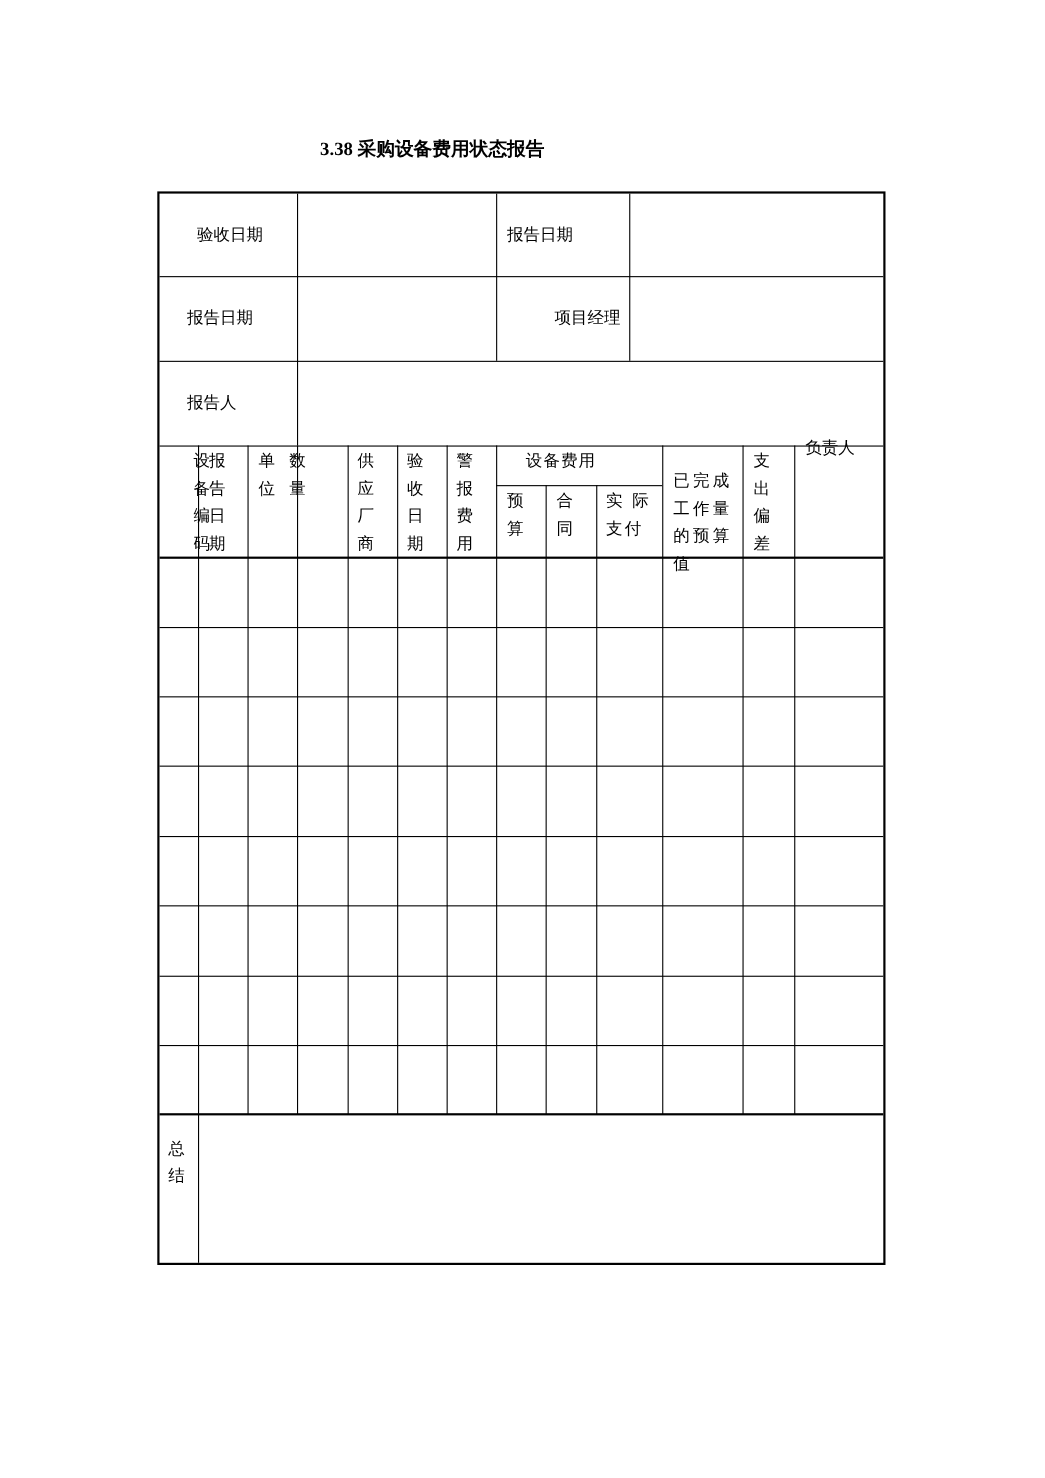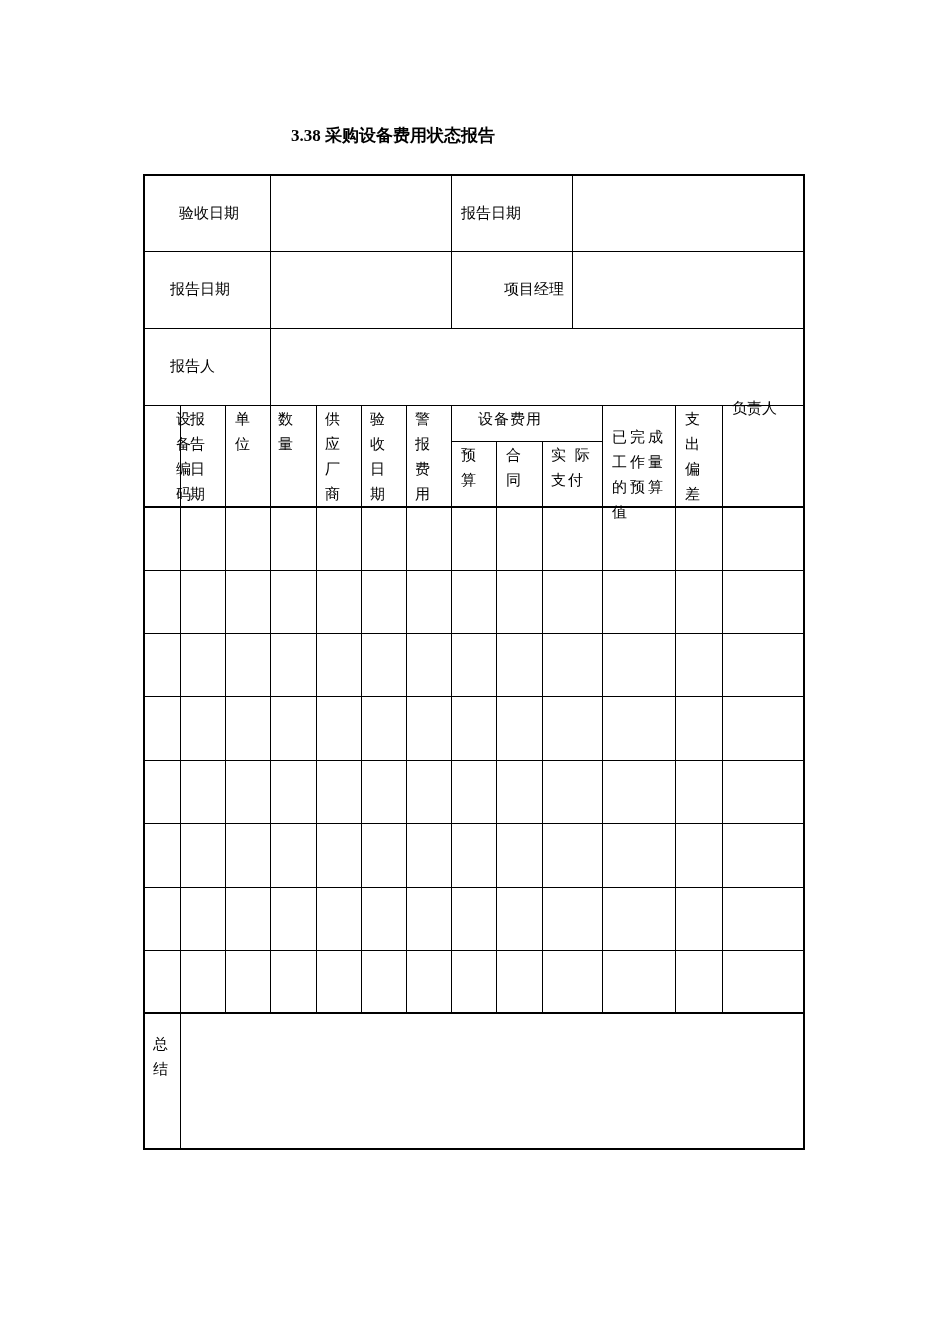--- a/index.html
+++ b/index.html
@@ -65,21 +65,21 @@
   <div class="hline" style="left:0;top:647px;width:658px;"></div>
   <div class="hline" style="left:0;top:711px;width:658px;"></div>
   <div class="hline" style="left:0;top:774px;width:658px;"></div>
   <div class="hline thick" style="left:0;top:836px;width:658px;"></div>
 
   <div class="vline" style="left:35px;top:837px;height:135px;"></div>
 
   <div class="vtext" style="left:8px;top:231px;margin-left:23px;">设备编码</div>
   <div class="vtext" style="left:45px;top:231px;">报告日期</div>
   <div class="vtext" style="left:90px;top:231px;">单位</div>
-  <div class="vtext" style="left:133px;top:231px;">数量</div>
+  <div class="vtext" style="left:118px;top:231px;">数量</div>
   <div class="vtext" style="left:180px;top:231px;">供应厂商</div>
   <div class="vtext" style="left:225px;top:231px;">验收日期</div>
   <div class="vtext" style="left:270px;top:231px;">警报费用</div>
 
   <div class="lbl" style="left:333px;top:231px;letter-spacing:1px;text-align:center;">设备费用</div>
   <div class="vtext" style="left:316px;top:267px;">预算</div>
   <div class="vtext" style="left:361px;top:267px;">合同</div>
   <div class="wrap" style="left:406px;top:267px;width:46px;">实 际支付</div>
 
   <div class="wrap" style="left:467px;top:231px;width:60px;letter-spacing:3px;margin-top:18px;">已完成工作量的预算值</div>

